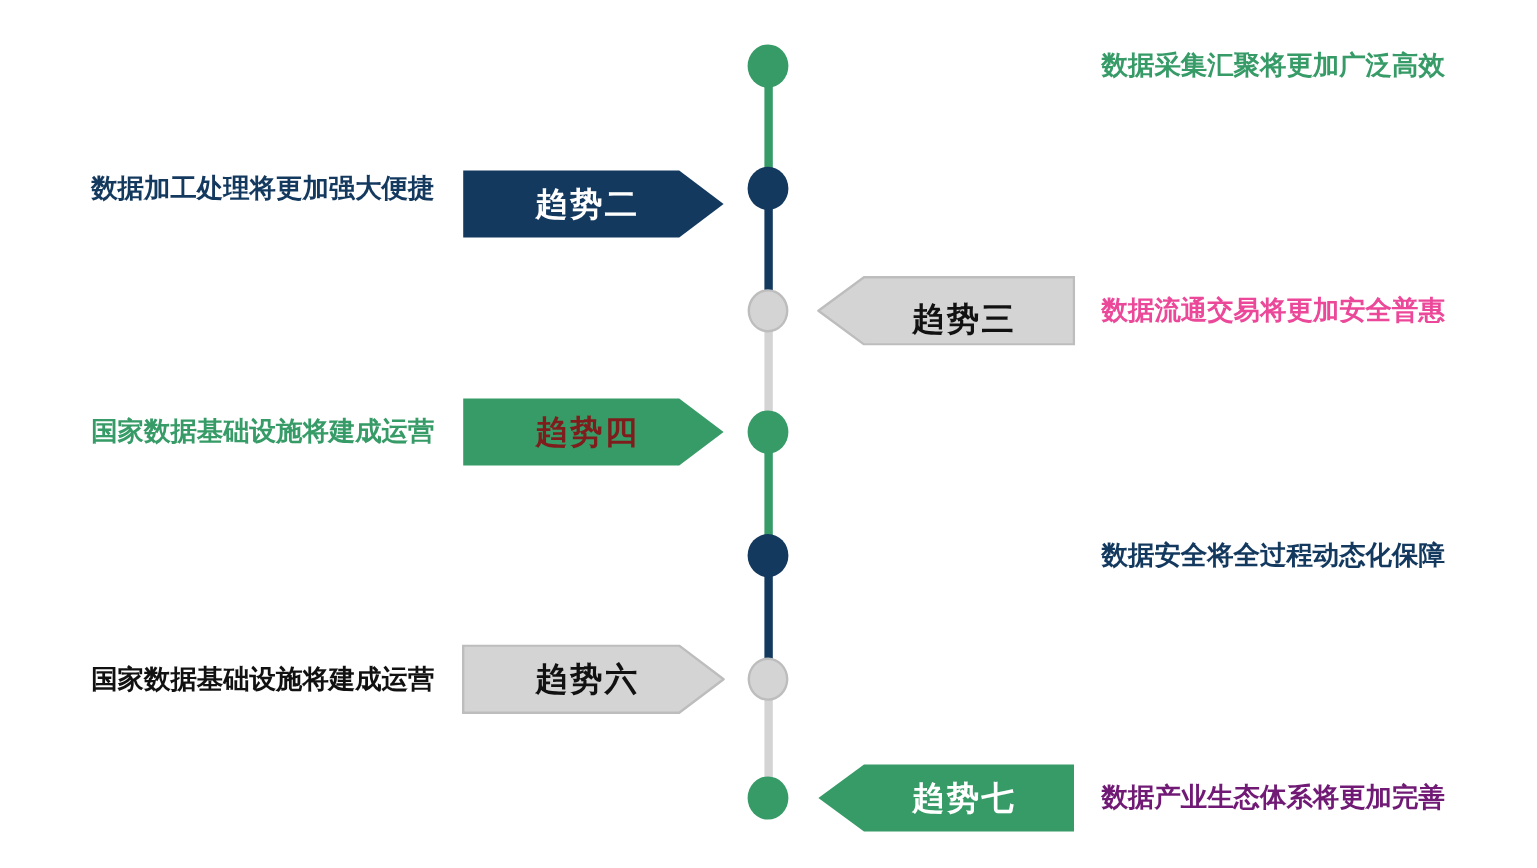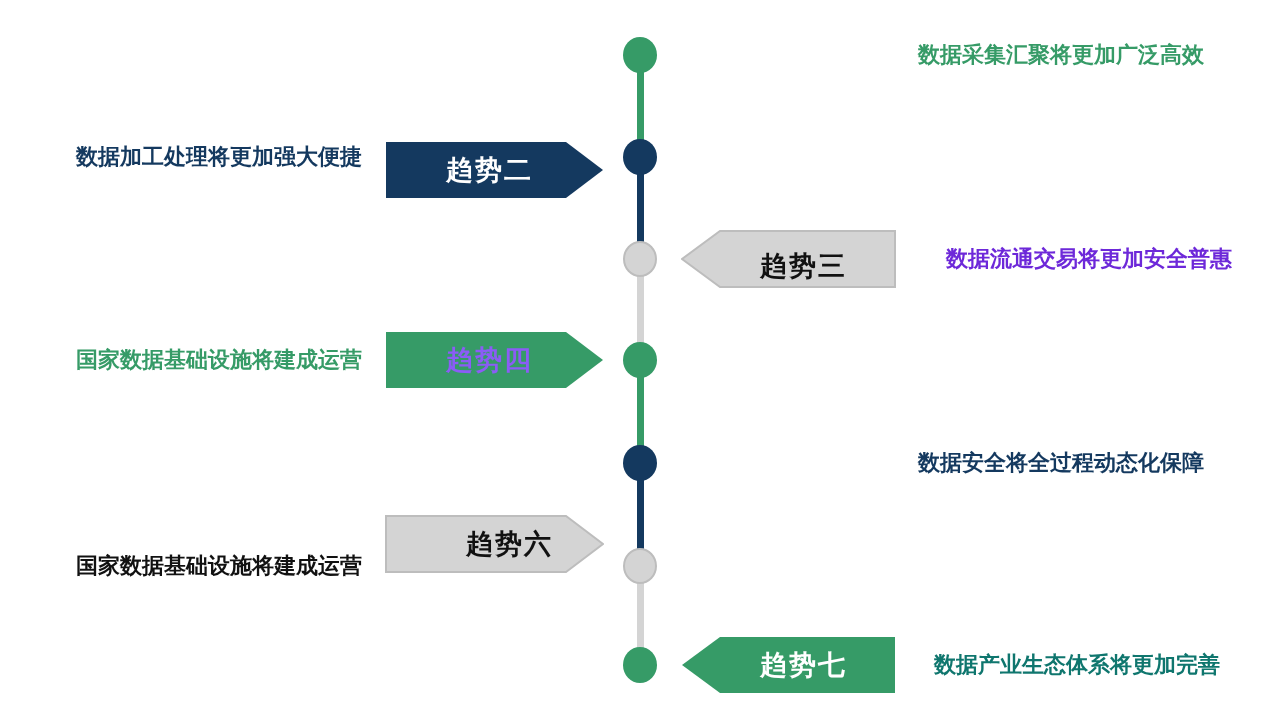--- a/index.html
+++ b/index.html
@@ -42,40 +42,40 @@
       <div class="banner-label" style="color: rgb(255, 255, 255);">趋势二</div>
     </div>
     <div class="desc" style="top: 137px; right: 919px; color: rgb(20, 57, 95);">数据加工处理将更加强大便捷</div>
     <div class="node" style="left: 623px; top: 241px; background: rgb(212, 212, 212); border: 2px solid rgb(189, 189, 189);"></div>
     <div class="banner banner-right" style="width: 215px; height: 72px; top: 230px; left: 681px;">
       <svg width="215" height="58">
         <polygon points="39,1 214,1 214,57 39,57 1,29" fill="#d4d4d4" stroke="#bdbdbd" stroke-width="2"></polygon>
       </svg>
       <div class="banner-label" style="color: rgb(17, 17, 17);">趋势三</div>
     </div>
-    <div class="desc" style="top: 239px; left: 918px; color: #6d28d9; margin-left: 28px;">数据流通交易将更加安全普惠</div>
+    <div class="desc" style="top: 239px; left: 918px; color: #ec4899;">数据流通交易将更加安全普惠</div>
     <div class="node" style="left: 623px; top: 342px; background: rgb(54, 155, 103);"></div>
     <div class="banner banner-left" style="width: 219px; height: 58px; top: 331px; left: 385px;">
       <svg width="219" height="58">
         <polygon points="1,1 181,1 218,29 181,57 1,57" fill="#369b67"></polygon>
       </svg>
-      <div class="banner-label" style="color: #8b5cf6;">趋势四</div>
+      <div class="banner-label" style="color: #7f1d1d;">趋势四</div>
     </div>
     <div class="desc" style="top: 340px; right: 919px; color: rgb(54, 155, 103);">国家数据基础设施将建成运营</div>
     <div class="node" style="left: 623px; top: 445px; background: rgb(20, 57, 95);"></div>
     <div class="desc" style="top: 443px; left: 918px; color: rgb(20, 57, 95);">数据安全将全过程动态化保障</div>
     <div class="node" style="left: 623px; top: 548px; background: rgb(212, 212, 212); border: 2px solid rgb(189, 189, 189);"></div>
-    <div class="banner banner-left" style="width: 219px; height: 58px; top: 515px; left: 385px; padding-left: 40px;">
+    <div class="banner banner-left" style="width: 219px; height: 58px; top: 537px; left: 385px;">
       <svg width="219" height="58">
         <polygon points="1,1 181,1 218,29 181,57 1,57" fill="#d4d4d4" stroke="#bdbdbd" stroke-width="2"></polygon>
       </svg>
       <div class="banner-label" style="color: rgb(17, 17, 17);">趋势六</div>
     </div>
     <div class="desc" style="top: 546px; right: 919px; color: rgb(17, 17, 17);">国家数据基础设施将建成运营</div>
     <div class="node" style="left: 623px; top: 647px; background: rgb(54, 155, 103);"></div>
     <div class="banner banner-right" style="width: 215px; height: 58px; top: 636px; left: 681px;">
       <svg width="215" height="58">
         <polygon points="39,1 214,1 214,57 39,57 1,29" fill="#369b67"></polygon>
       </svg>
       <div class="banner-label" style="color: rgb(255, 255, 255);">趋势七</div>
     </div>
-    <div class="desc" style="top: 645px; left: 918px; color: #0f766e; margin-left: 16px;">数据产业生态体系将更加完善</div>
+    <div class="desc" style="top: 645px; left: 918px; color: #701a75;">数据产业生态体系将更加完善</div>
   </div>
 
 </body></html>

